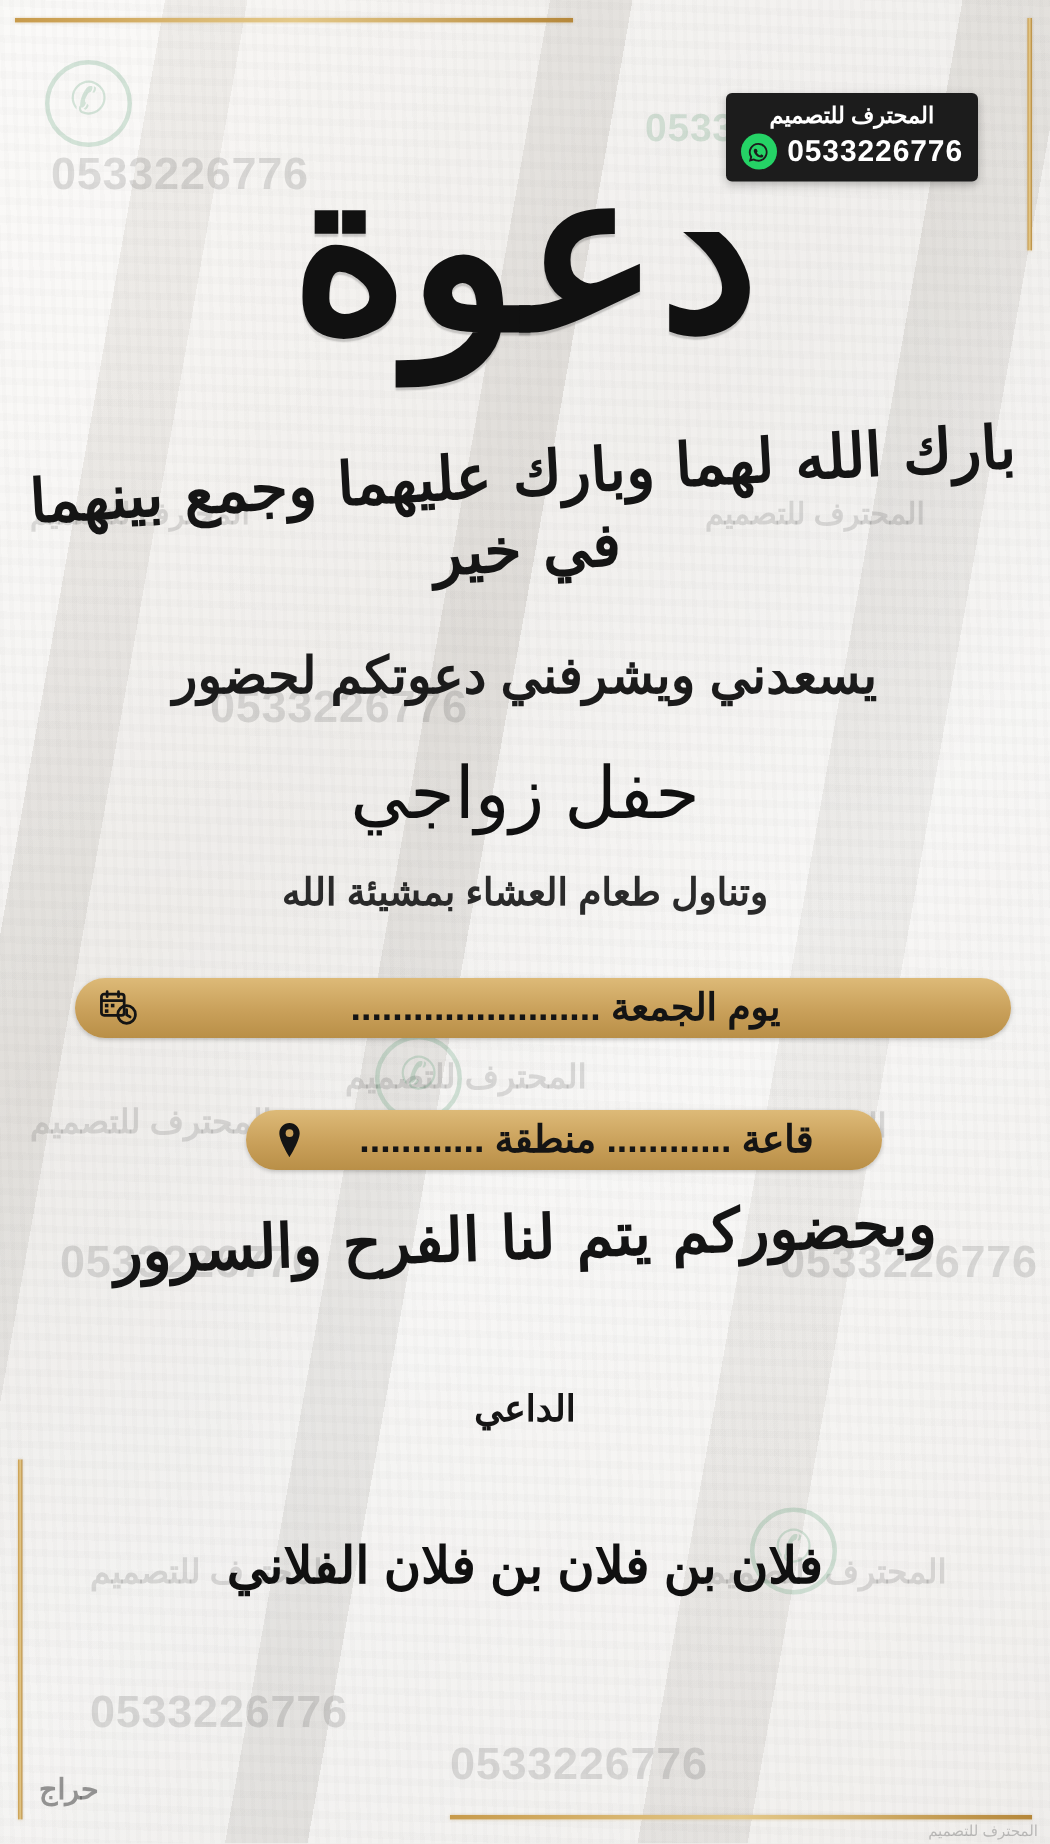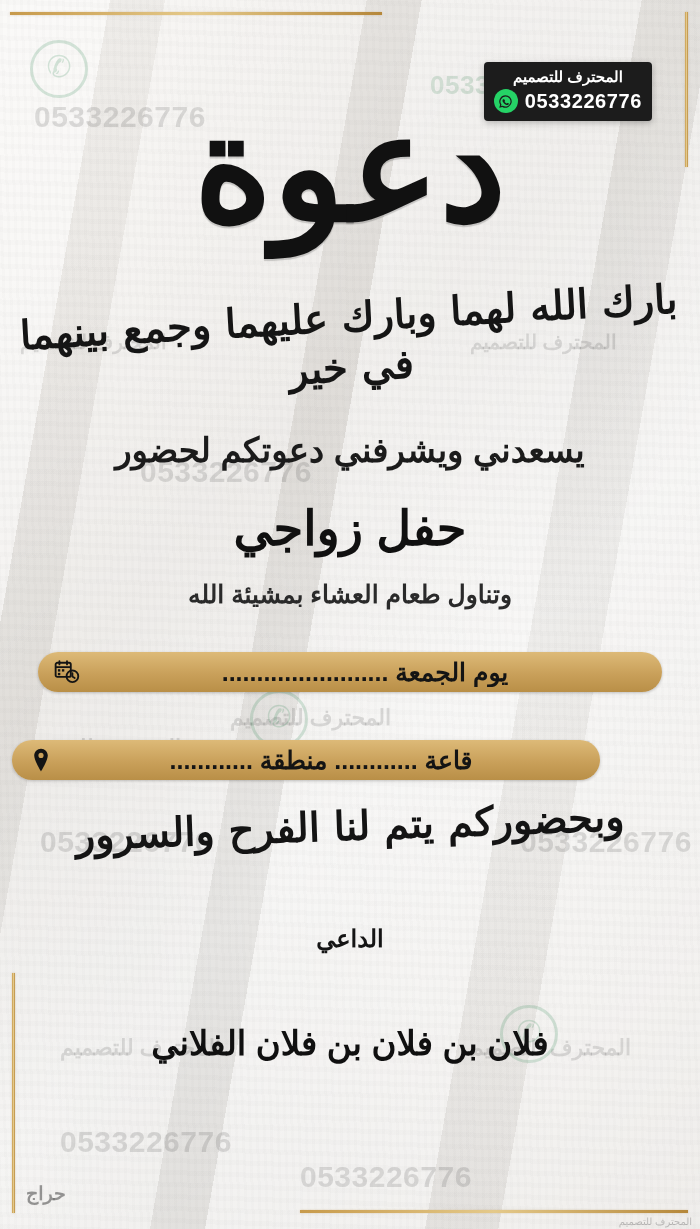--- a/index.html
+++ b/index.html
@@ -163,21 +163,21 @@
     font-weight: 700;
     color: #1b1b1b;
     letter-spacing: 0.5px;
   }
 
   .line-event {
     position: absolute;
     top: 500px;
     left: 0; right: 0;
     font-size: 48px;
-    font-weight: 700;
+    font-weight: 400;
     color: #101010;
   }
 
   .line-dinner {
     position: absolute;
     top: 580px;
     left: 0; right: 0;
     font-size: 25px;
     font-weight: 700;
     color: #2a2a2a;
@@ -190,22 +190,22 @@
     border-radius: 20px;
     background: linear-gradient(180deg, #e0be7e 0%, #cfa košmar 0%, #c9a05a 55%, #b98f47 100%);
     background: linear-gradient(180deg, #ddba78 0%, #c9a05a 55%, #b98f47 100%);
     display: flex;
     flex-direction: row-reverse;
     align-items: center;
     padding: 0 14px;
     box-sizing: border-box;
     box-shadow: 0 1px 3px rgba(0,0,0,0.22);
   }
-  .field-date { top: 652px; right: 38px; width: 624px; }
-  .field-place { top: 740px; right: 100px; width: 588px; }
+  .field-date { top: 652px; right: 26px; width: 624px; }
+  .field-place { top: 740px; right: 112px; width: 424px; }
 
   .field-icon {
     flex: 0 0 auto;
     width: 30px;
     height: 30px;
     display: inline-flex;
     align-items: center;
     justify-content: center;
     color: #141414;
   }

